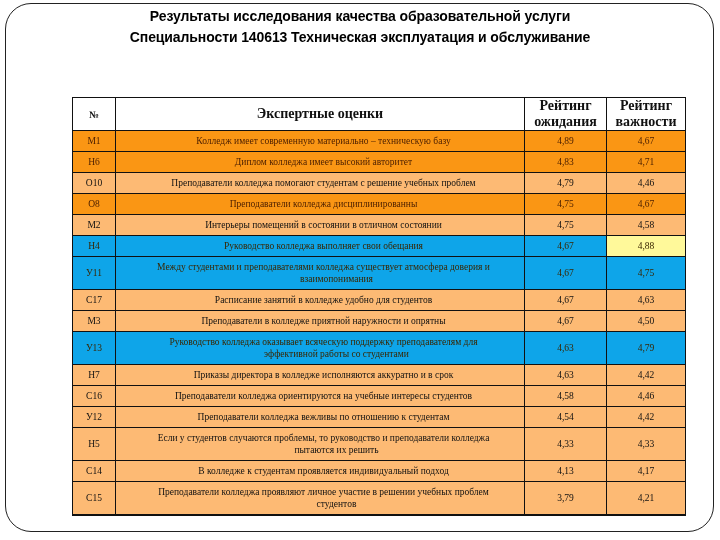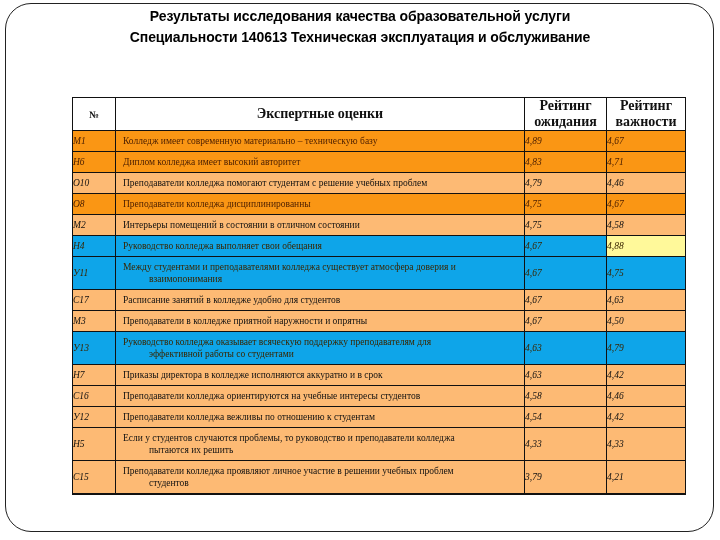--- a/index.html
+++ b/index.html
@@ -18,22 +18,22 @@
     }
     .title div { white-space: nowrap; }
     table {
       position: absolute; left: 72px; top: 97px; width: 613px;
       border-collapse: collapse; table-layout: fixed;
       font-size: 9.5px; color: #111;
     }
     td, th { border: 1px solid #111; padding: 0; vertical-align: middle; }
     th { font-weight: bold; background: #fff; height: 32px; font-size: 14px; }
     th.col-num { font-size: 10px; }
-    td.num, td.code { text-align: left; font-style: italic; }
-    td.text { padding-left: 7px; text-align: left; line-height: 12px; font-family: Liberation Serif, serif; }
+    td.num, td.code { text-align: center; }
+    td.text { padding-left: 7px; text-align: center; line-height: 12px; font-family: Liberation Serif, serif; }
     td.text .wrap { display: block; padding-left: 26px; }
     tr.r1 td { height: 20px; }
     tr.r2 td { height: 32px; }
     tr.orange td { background: #fa9614; color: #4a1e00; }
     tr.yellow td { background: #0ea5e9; color: #3a2600; }
     tr.white td { background: #fdba74; }
     td.highlight { background: #fff99a !important; }
     tr.bottom td { border-bottom: 2px solid #111; }
   </style>
 </head>
@@ -140,20 +140,26 @@
         <td class="text"><span>Преподаватели колледжа вежливы по отношению к студентам</span></td>
         <td class="num">4,54</td>
         <td class="num">4,42</td>
       </tr>
       <tr class="r2 white">
         <td class="code">Н5</td>
         <td class="text"><span>Если у студентов случаются проблемы, то руководство и преподаватели колледжа</span><span class="wrap">пытаются их решить</span></td>
         <td class="num">4,33</td>
         <td class="num">4,33</td>
       </tr>
+      <tr class="r1 white">
+        <td class="code">С14</td>
+        <td class="text"><span>В колледже к студентам проявляется индивидуальный подход</span></td>
+        <td class="num">4,13</td>
+        <td class="num">4,17</td>
+      </tr>
       <tr class="r2 white bottom">
         <td class="code">С15</td>
         <td class="text"><span>Преподаватели колледжа проявляют личное участие в решении учебных проблем</span><span class="wrap">студентов</span></td>
         <td class="num">3,79</td>
         <td class="num">4,21</td>
       </tr>
     </tbody>
 </table>
 
 </body></html>

